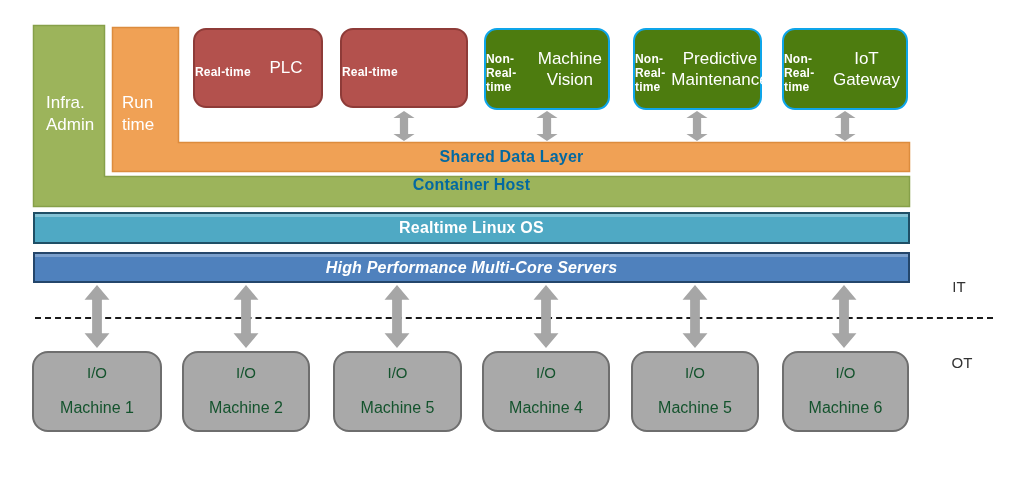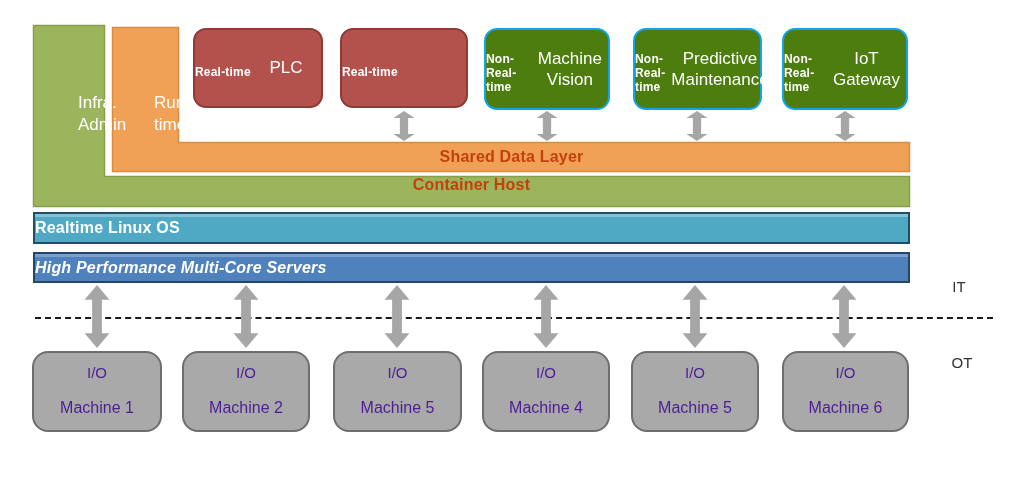--- a/index.html
+++ b/index.html
@@ -5,30 +5,30 @@
   html,body{margin:0;padding:0;background:#fff;}
   .canvas{
     position:relative;width:1024px;height:478px;background:#ffffff;
     font-family:"Liberation Sans",sans-serif;overflow:hidden;
   }
   .abs{position:absolute;}
   svg.shapes{left:0;top:0;pointer-events:none;}
   
   .col-label{
     position:absolute;color:#fff;font-size:17px;line-height:1.32;
-    white-space:pre-line;text-align:left;margin-left:32px;
+    white-space:pre-line;text-align:left;
   }
   
   .layer-label{
     position:absolute;display:flex;align-items:center;justify-content:center;
-    color:#c2410c;font-size:16px;font-weight:600;letter-spacing:.2px;
+    color:#0369a1;font-size:16px;font-weight:600;letter-spacing:.2px;
   }
   
   .bar{
-    position:absolute;display:flex;align-items:center;justify-content:flex-start;
+    position:absolute;display:flex;align-items:center;justify-content:center;
     color:#fff;font-size:16px;font-weight:600;letter-spacing:.2px;
     box-sizing:border-box;
   }
   .bar.teal{background:#4FA9C4;border:2px solid #1F4F66;box-shadow:inset 0 3px 0 rgba(255,255,255,.30);}
   .bar.blue{background:#4F81BD;border:2px solid #24466B;box-shadow:inset 0 3px 0 rgba(255,255,255,.25);}
   
   .appbox{
     position:absolute;box-sizing:border-box;border-radius:13px;
     display:flex;flex-direction:row;align-items:center;
     color:#fff;padding-top:7px;
@@ -36,21 +36,21 @@
   .appbox.red{background:#B3514D;border:2px solid #8E3B38;}
   .appbox.purple{background:#4d7c0f;border:2px solid #0ea5e9;}
   .appbox .tag{font-size:12px;font-weight:bold;letter-spacing:.2px;}
   .appbox .label{
     flex:1;display:flex;align-items:center;justify-content:center;
     font-size:17px;line-height:1.22;text-align:center;padding:0 6px 6px;
   }
   
   .machine{
     position:absolute;box-sizing:border-box;border-radius:16px;
-    background:#A9A9A9;border:2px solid #6E6E6E;color:#4c1d95;
+    background:#A9A9A9;border:2px solid #6E6E6E;color:#14532d;
     display:flex;flex-direction:column;align-items:center;justify-content:space-between;
     padding:11px 0 13px;
   }
   .machine .io{font-size:15px;}
   .machine .mlabel{font-size:16px;}
   
   .arrow{position:absolute;}
   .arrow svg{display:block;width:100%;height:100%;}
   
   .divider{

